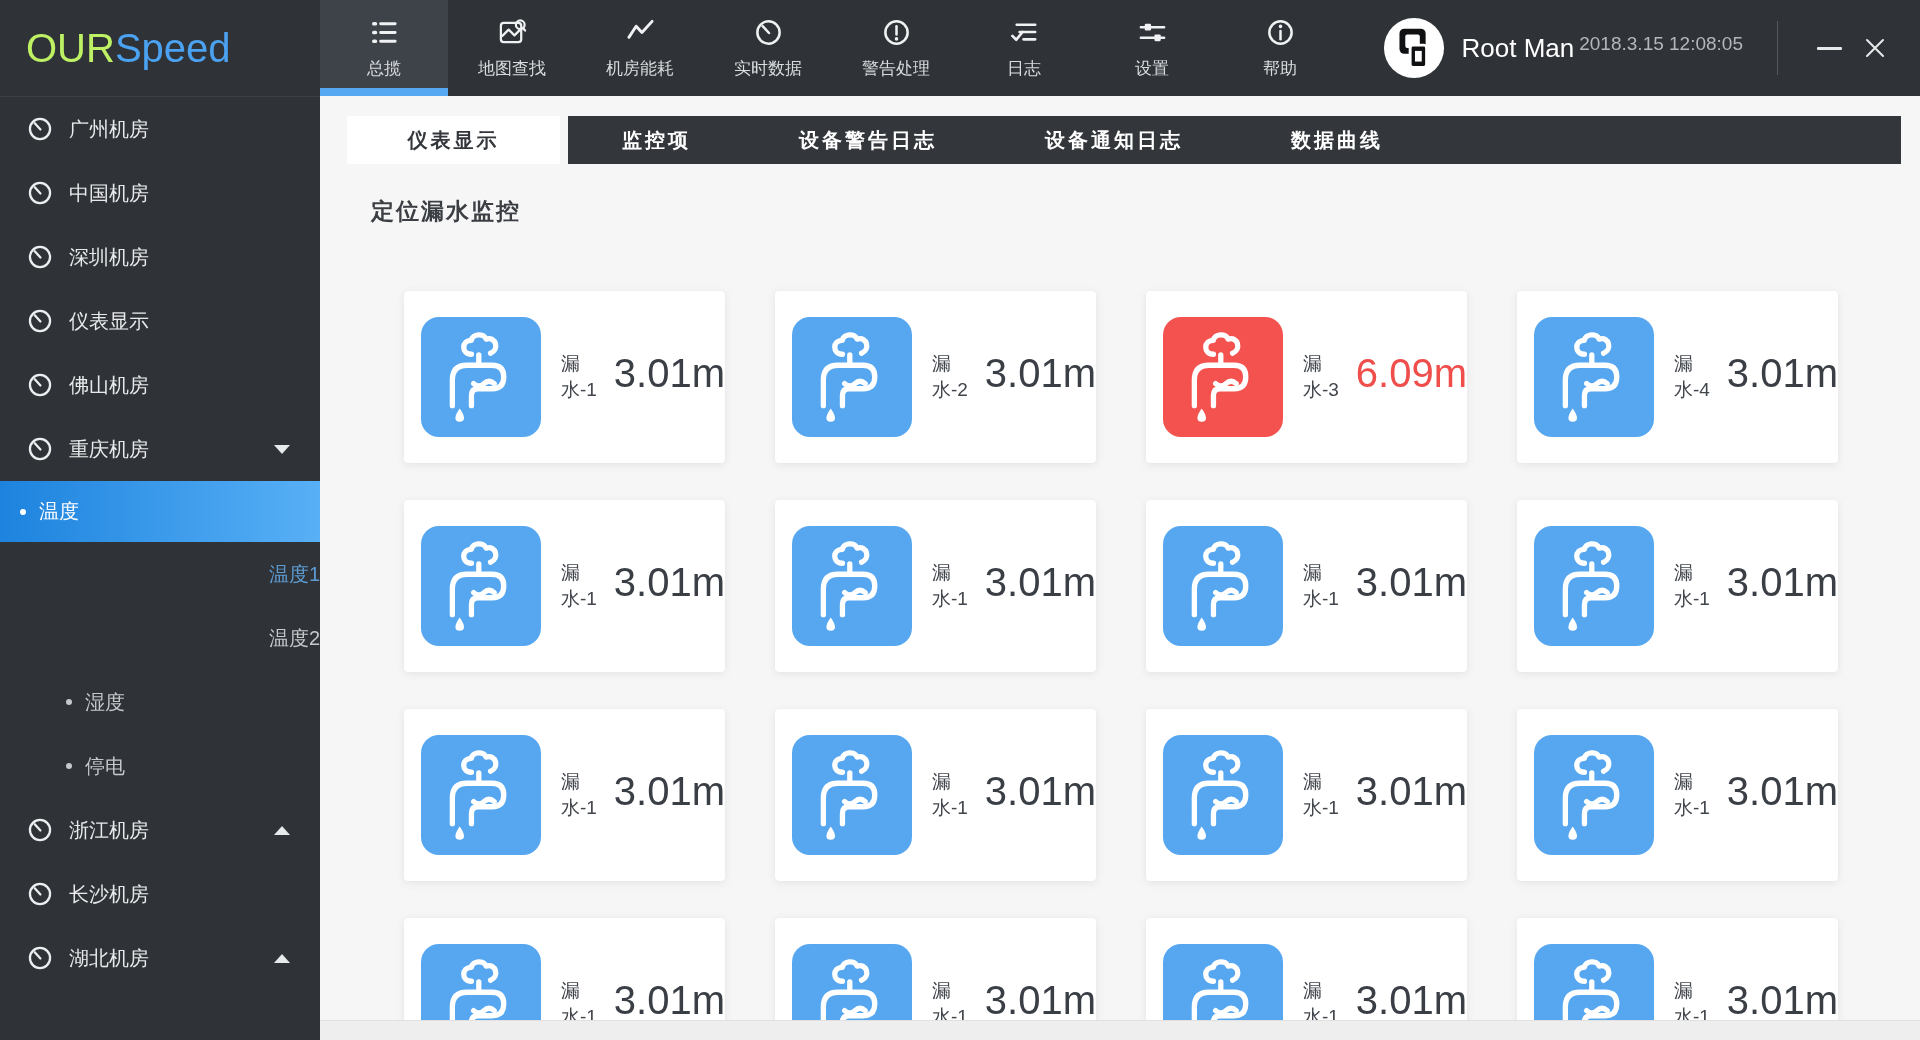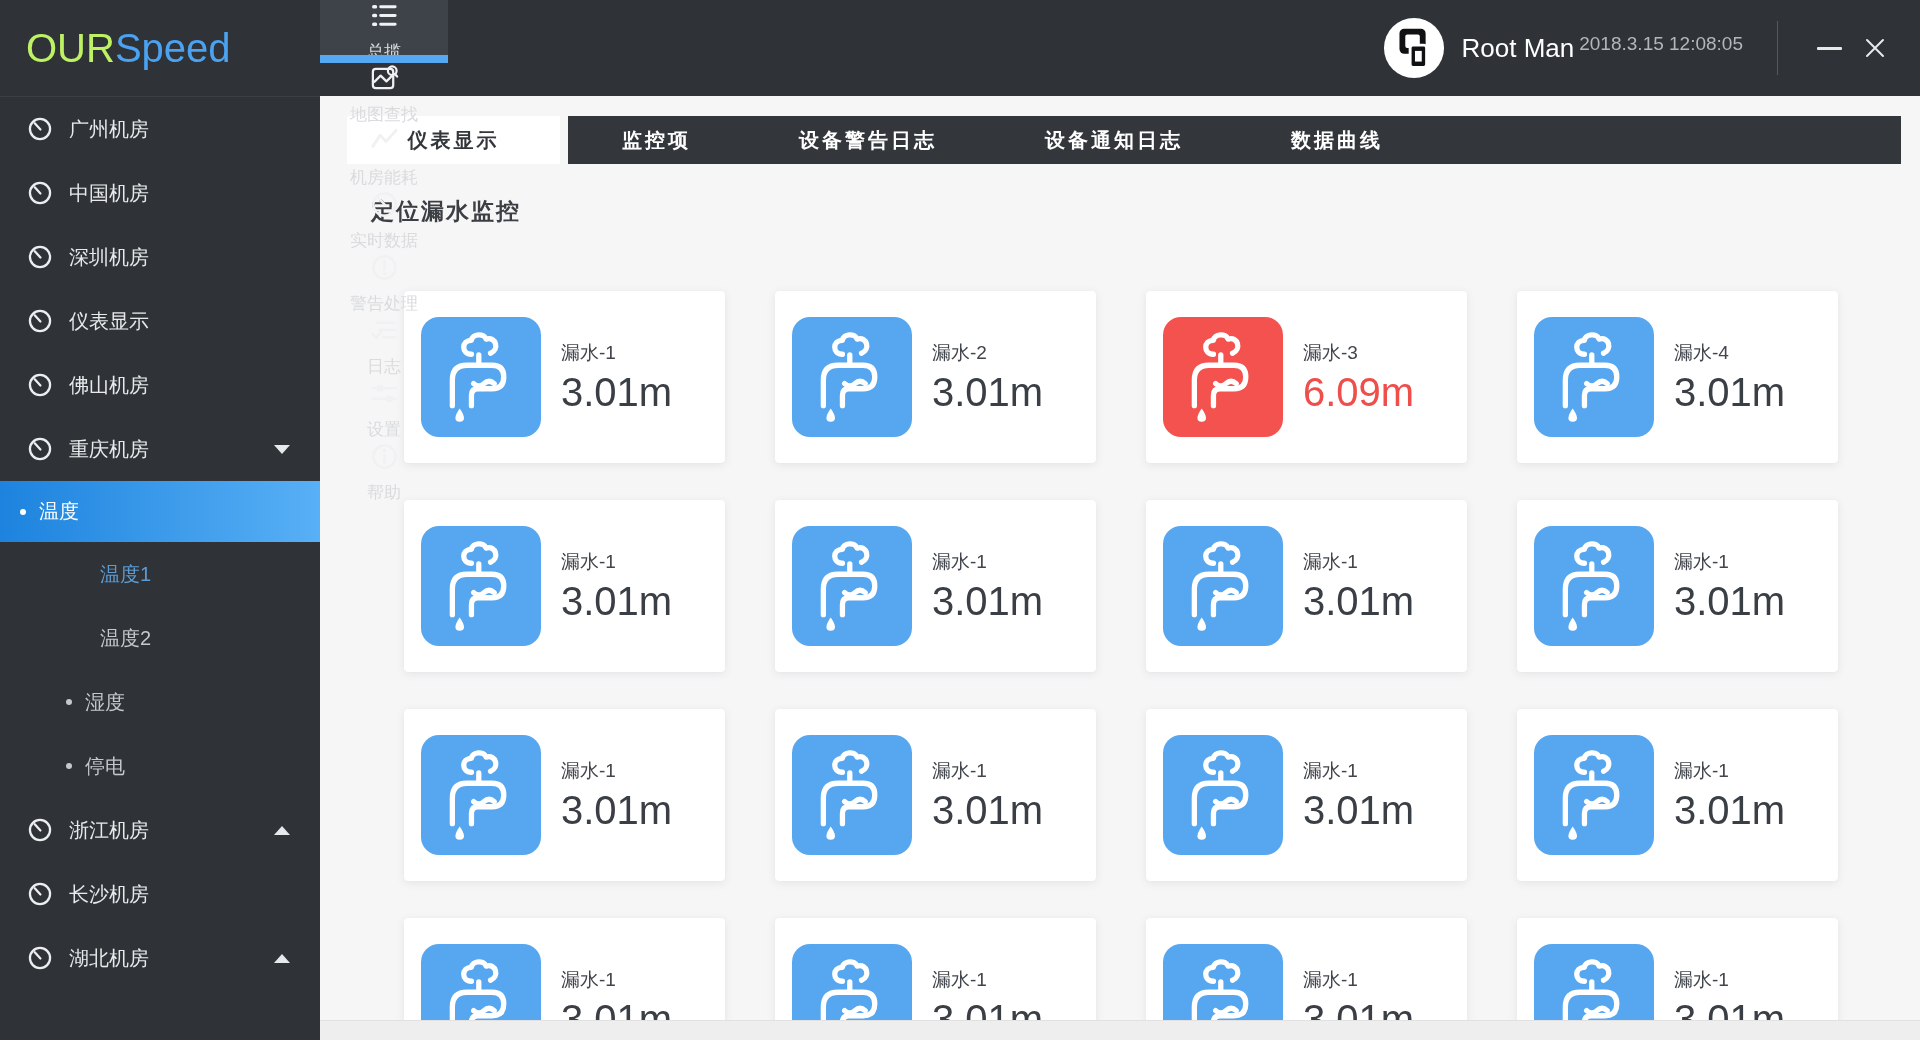--- a/index.html
+++ b/index.html
@@ -21,28 +21,28 @@
   .side-item .icon { width:28px; height:28px; margin-right:15px; color:#eceef0; flex:none; }
   .side-item .icon svg { width:100%; height:100%; display:block; }
   .caret { width:0; height:0; margin-left:auto; margin-right:30px;
            border-left:8px solid transparent; border-right:8px solid transparent; }
   .caret-down { border-top:9px solid #e7e9ea; }
   .caret-up   { border-bottom:9px solid #e7e9ea; }
   .sub-item { height:64px; display:flex; align-items:center; padding-left:66px;
               color:#c6c8cb; font-size:20px; cursor:pointer; }
   .sub-item.selected { height:61px; color:#ffffff;
         background:linear-gradient(90deg,#1d83de 0%,#58b0f6 100%);padding-left:20px; }
-  .sub-item.level2 { padding-left:100px; }
+  .sub-item.level2 { padding-left:100px;justify-content:flex-end; }
   .sub-item.hl { color:#5c9cd3; }
   .dot { width:6px; height:6px; border-radius:50%; background:currentColor; margin-right:13px; flex:none; }
 
   
   .header { position:absolute; left:320px; top:0; right:0; height:96px;
             background:#2f3237; display:flex; align-items:stretch; z-index:9; }
-  .topnav { display:flex;flex-direction:column; }
+  .topnav { display:flex; }
   .nav-item { width:128px; display:flex; flex-direction:column; align-items:center;
               justify-content:center; gap:9px; color:#d9dbdd; font-size:17px;
               position:relative; cursor:pointer; }
   .nav-item .icon { width:31px; height:31px; color:#f0f1f2; }
   .nav-item .icon svg { width:100%; height:100%; display:block; }
   .nav-item.active { background:#3e434a; }
   .nav-item.active::after { content:""; position:absolute; left:0; right:0; bottom:0;
                             height:8px; background:#55a8f1; }
   .user { margin-left:auto; display:flex; align-items:center; padding-right:22px; }
   .avatar { width:62px; height:62px; flex:none; }
@@ -69,21 +69,21 @@
                    font-weight:700; color:#3b3e43; letter-spacing:2px; }
   .cards { position:absolute; left:84px; top:195px;
            display:grid; grid-template-columns:repeat(4,321px); column-gap:50px;
            grid-auto-rows:172px; row-gap:37px; }
   .card { background:#ffffff; border-radius:4px; display:flex; align-items:center;
           padding-left:17px; box-shadow:0 2px 8px rgba(70,75,82,.10), 0 0 1px rgba(0,0,0,.06);
           cursor:pointer; }
   .card-icon { width:120px; height:120px; border-radius:18px; flex:none;
                display:flex; align-items:center; justify-content:center; }
   .card-icon svg { width:94px; height:94px; }
-  .card-text { margin-left:20px; display:flex; flex-direction:column; gap:4px; }
+  .card-text { margin-left:20px; display:flex; flex-direction:row; gap:4px; }
   .card-label { font-size:19px; color:#41454c; }
   .card-value { font-size:40px; color:#3a3e45; }
   .bottom-strip { position:absolute; left:0; right:0; bottom:0; height:20px;
                   background:#eeeeef; border-top:1px solid #e1e1e2; z-index:5; }
 </style>
 </head>
 <body>
 
 <aside class="sidebar">
   <div class="logo">

